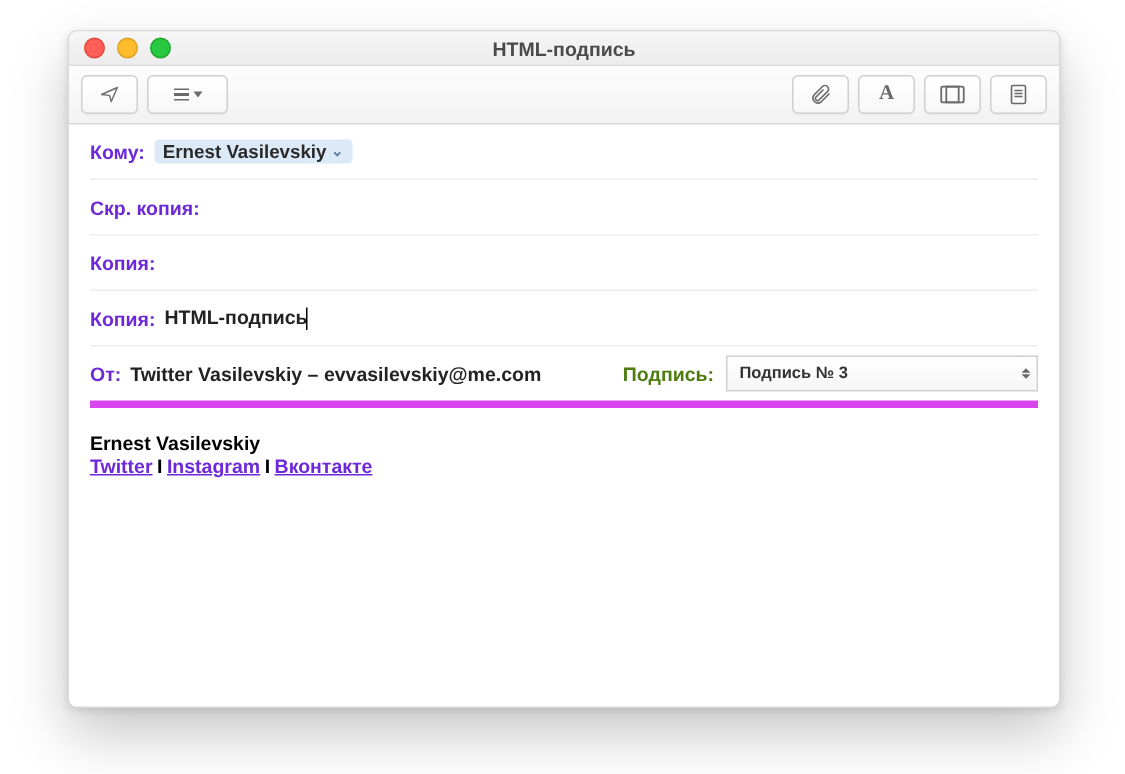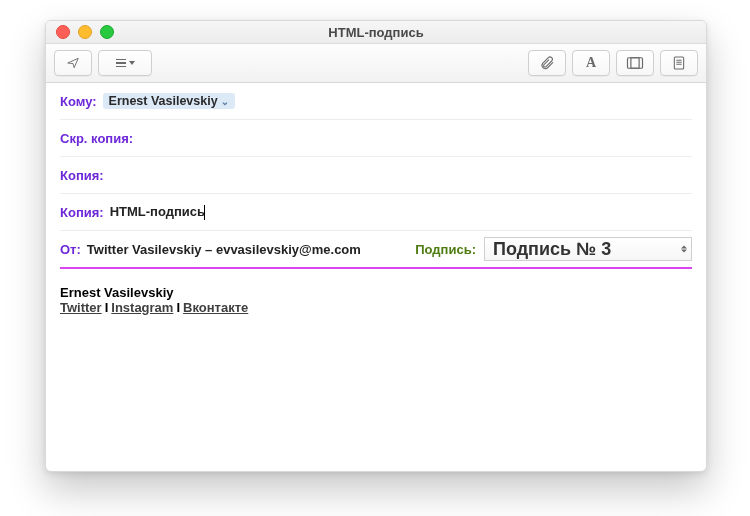--- a/index.html
+++ b/index.html
@@ -91,21 +91,21 @@
   
   .fields { padding: 0 14px; }
   .row {
     display: flex;
     align-items: center;
     min-height: 30px;
     padding: 3px 0;
     border-bottom: 1px solid #ededed;
     gap: 6px;
   }
-  .row.last { border-bottom: 2px solid #d946ef; }
+  .row.last { border-bottom: 5px solid #d946ef; }
   .lbl {
     color: #6d28d9;
     font-size: 13px;
     white-space: nowrap;
   }
   .val {
     color: #222;
     font-size: 13px;
   }
   .token {
@@ -127,21 +127,21 @@
     margin-left:-1px;
   }
   .from-row { gap: 6px; }
   .sig-area { margin-left:auto; display:flex; align-items:center; gap:8px;}
   .select {
     appearance: none;
     height: 22px;
     border: 1px solid #cfcfcf;
     border-radius: 0;
     background: linear-gradient(#ffffff,#f6f6f6);
-    font-size: 18px;
+    font-size: 11px;
     color: #333;
     padding: 0 18px 0 8px;
     min-width: 180px;
     position: relative;
     display:inline-flex;
     align-items:center;
   }
   .select-wrap { position:relative; display:inline-block;}
   .select-arrows {
     position:absolute; right:5px; top:50%; transform:translateY(-50%);
@@ -156,21 +156,21 @@
   
   .body {
     flex:1;
     padding: 16px 14px;
     font-family: Helvetica, Arial, sans-serif;
     font-size: 13px;
     color:#000;
   }
   .sig-name { color:#000; }
   .sig-links a {
-    color:#404040;
+    color:#6d28d9;
     text-decoration: underline;
   }
   .sig-sep { color:#000; margin:0 3px;}
 </style>
 </head>
 <body>
 
 <div class="stage">
   <div class="window">
 

